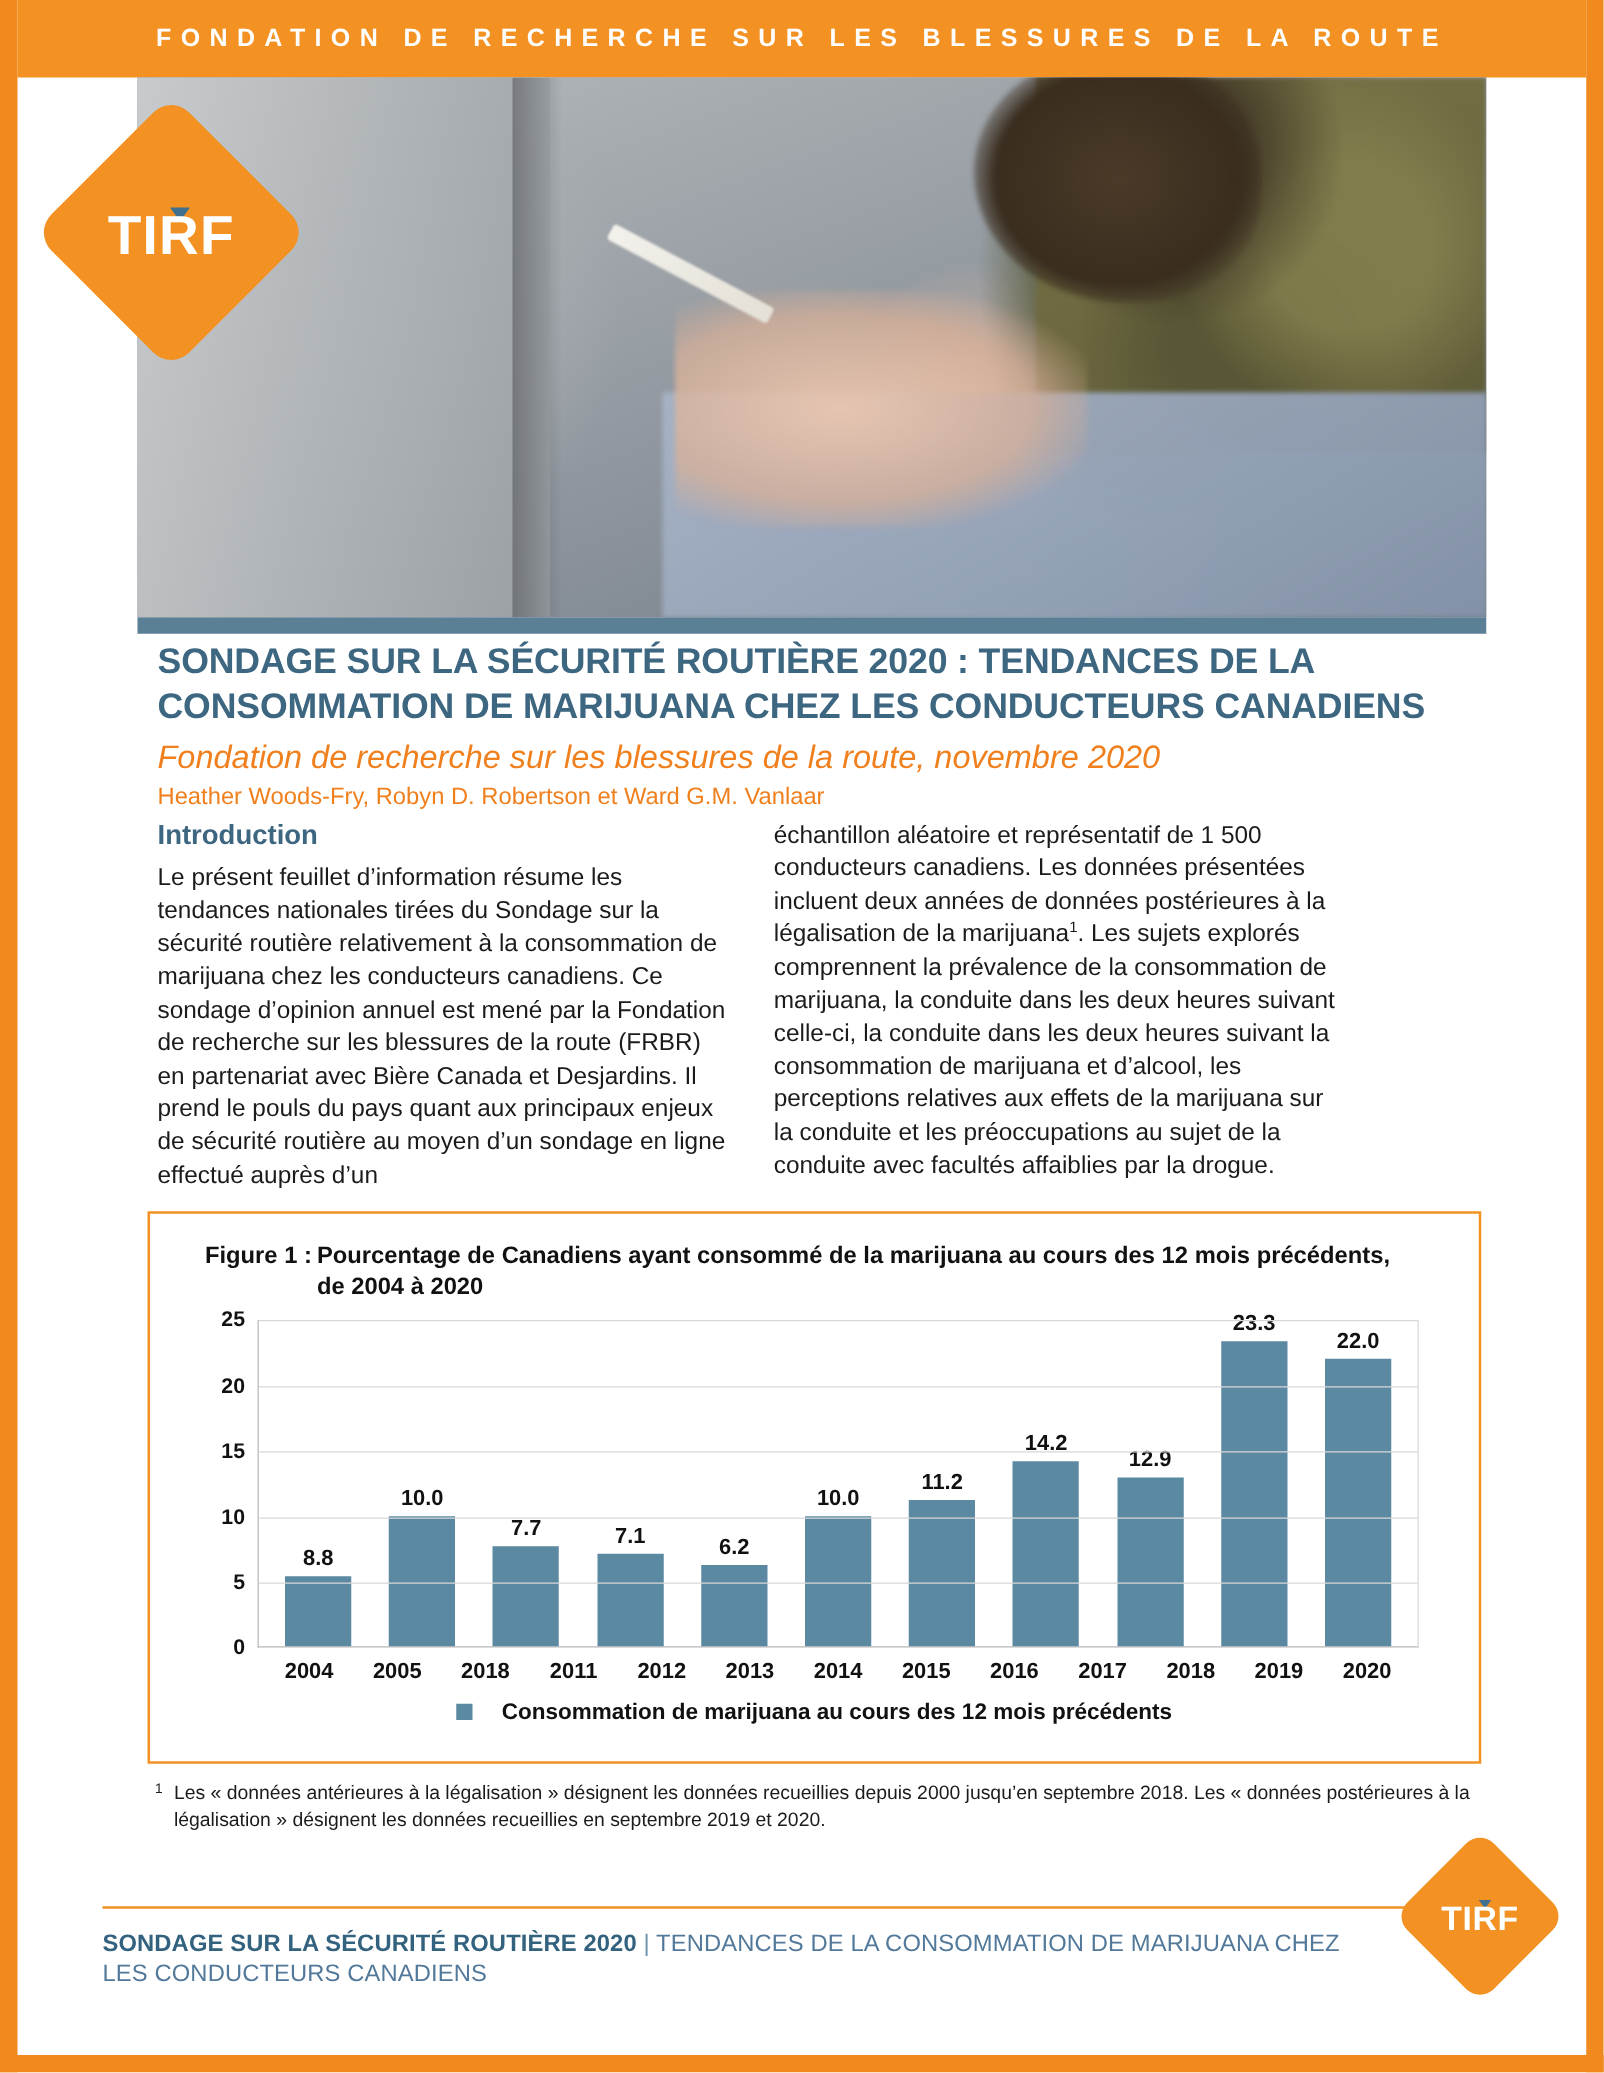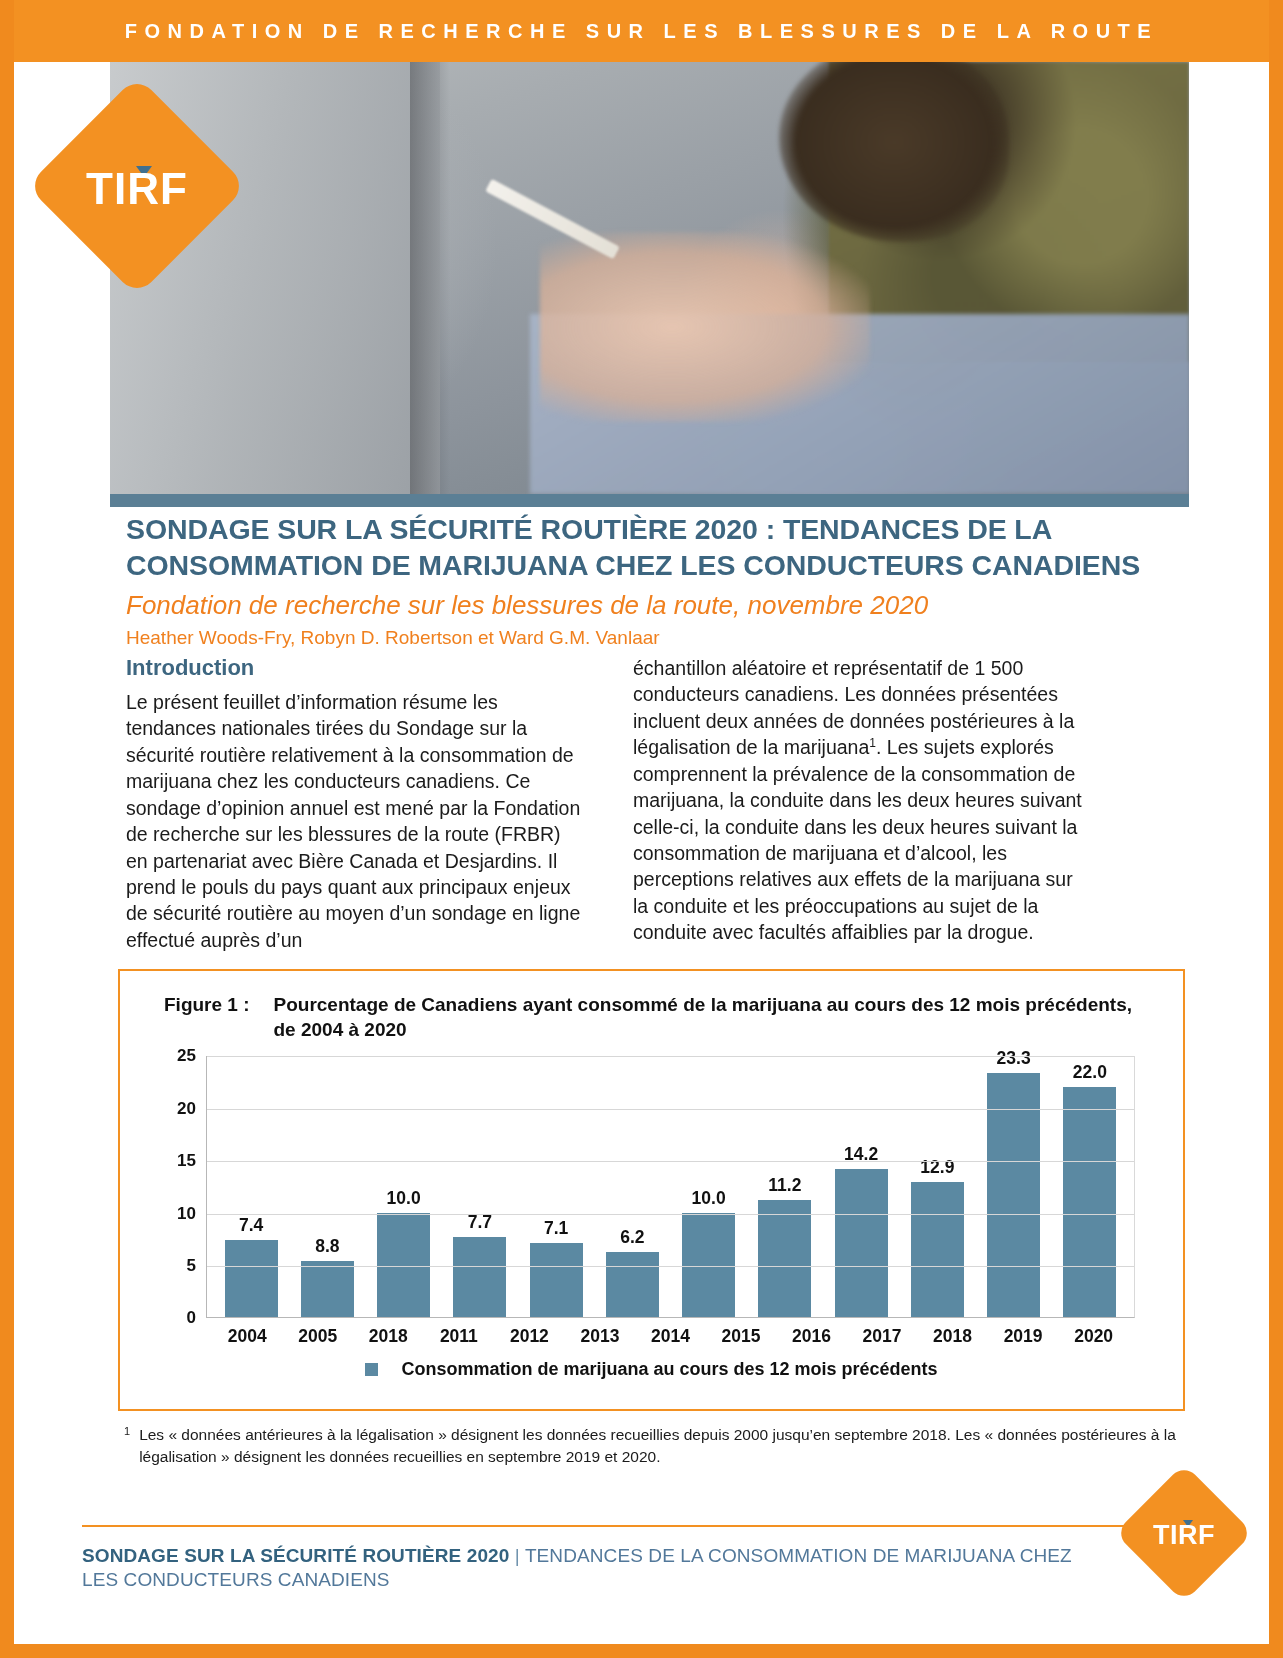--- a/index.html
+++ b/index.html
@@ -213,21 +213,21 @@
     margin-top: 3px;
   }
 
   
   .columns {
     position: absolute;
     left: 112px;
     top: 655px;
     width: 1060px;
     display: flex;
-    gap: 47px;
+    gap: 33px;
   }
   .col { width: 460px; }
   .col-head {
     color: #3d6680;
     font-size: 22px;
     font-weight: bold;
     margin: 0 0 8px 0;
   }
   .col p {
     margin: 0;
@@ -244,21 +244,21 @@
     top: 969px;
     width: 1067px;
     height: 442px;
     box-sizing: border-box;
     border: 2px solid #F39122;
     background: #ffffff;
     padding: 22px 26px 10px 26px;
   }
   .fig-caption {
     display: flex;
-    gap: 24px;
+    gap: 4px;
     color: #111;
     font-size: 19px;
     font-weight: bold;
     line-height: 1.3;
     margin-left: 18px;
   }
   .fig-caption .fig-label { white-space: nowrap; }
   .fig-caption .fig-text { max-width: 870px; }
 
   
@@ -460,24 +460,20 @@
         <div class="yaxis">
             <div class="ytick" style="top: 262px;">0</div>
             <div class="ytick" style="top: 209.6px;">5</div>
             <div class="ytick" style="top: 157.2px;">10</div>
             <div class="ytick" style="top: 104.8px;">15</div>
             <div class="ytick" style="top: 52.4px;">20</div>
             <div class="ytick" style="top: 0px;">25</div>
           </div>
         <div class="plot">
           <div class="bars">
-              <div class="barcell">
-                <div class="bar" style="height: 77.552px; background: rgb(91, 137, 162);"></div>
-                <div class="barlabel" style="bottom: 81.552px;">7.4</div>
-              </div>
               <div class="barcell">
                 <div class="bar" style="height: 56.592px; background: rgb(91, 137, 162);"></div>
                 <div class="barlabel" style="bottom: 60.592px;">8.8</div>
               </div>
               <div class="barcell">
                 <div class="bar" style="height: 104.8px; background: rgb(91, 137, 162);"></div>
                 <div class="barlabel" style="bottom: 108.8px;">10.0</div>
               </div>
               <div class="barcell">
                 <div class="bar" style="height: 80.696px; background: rgb(91, 137, 162);"></div>

